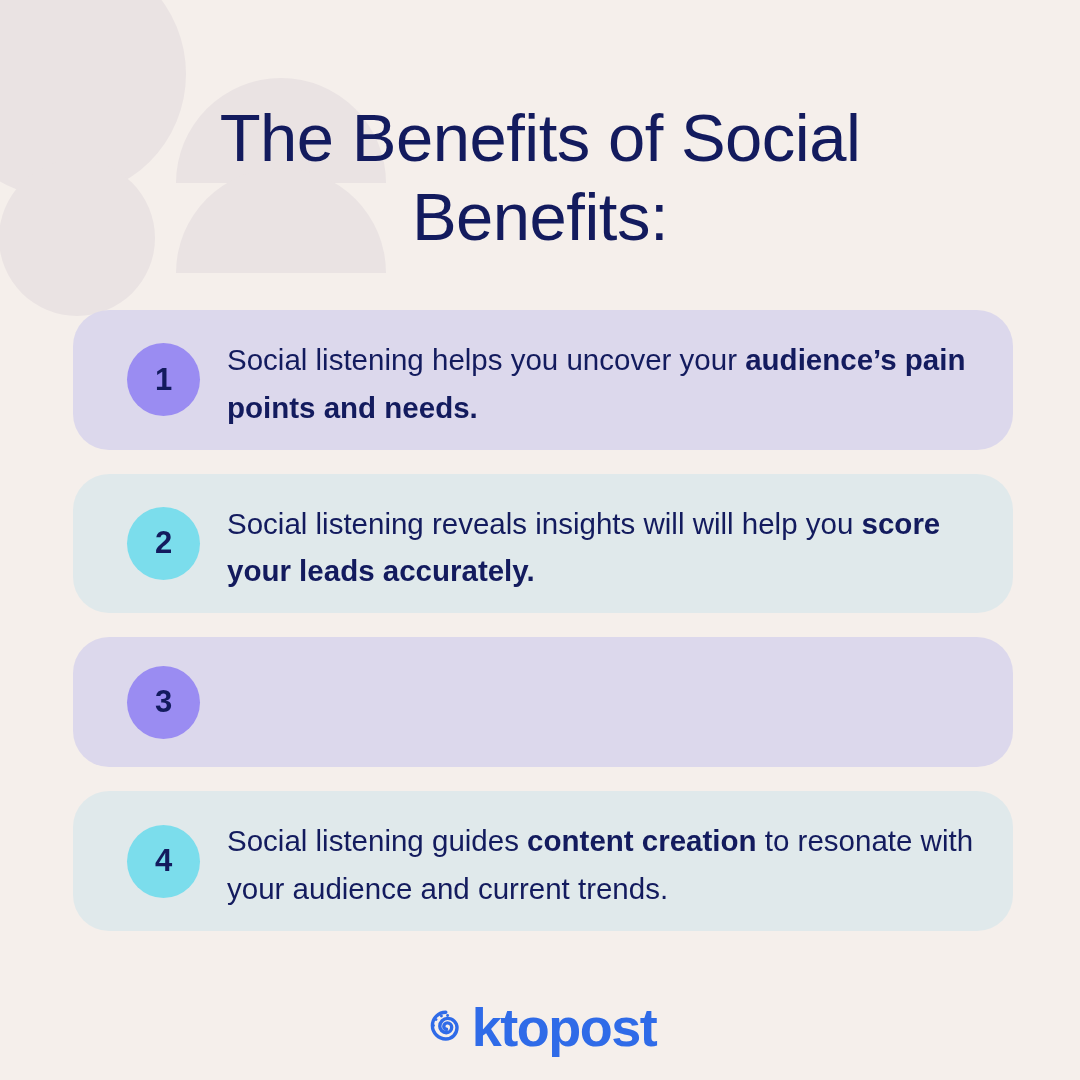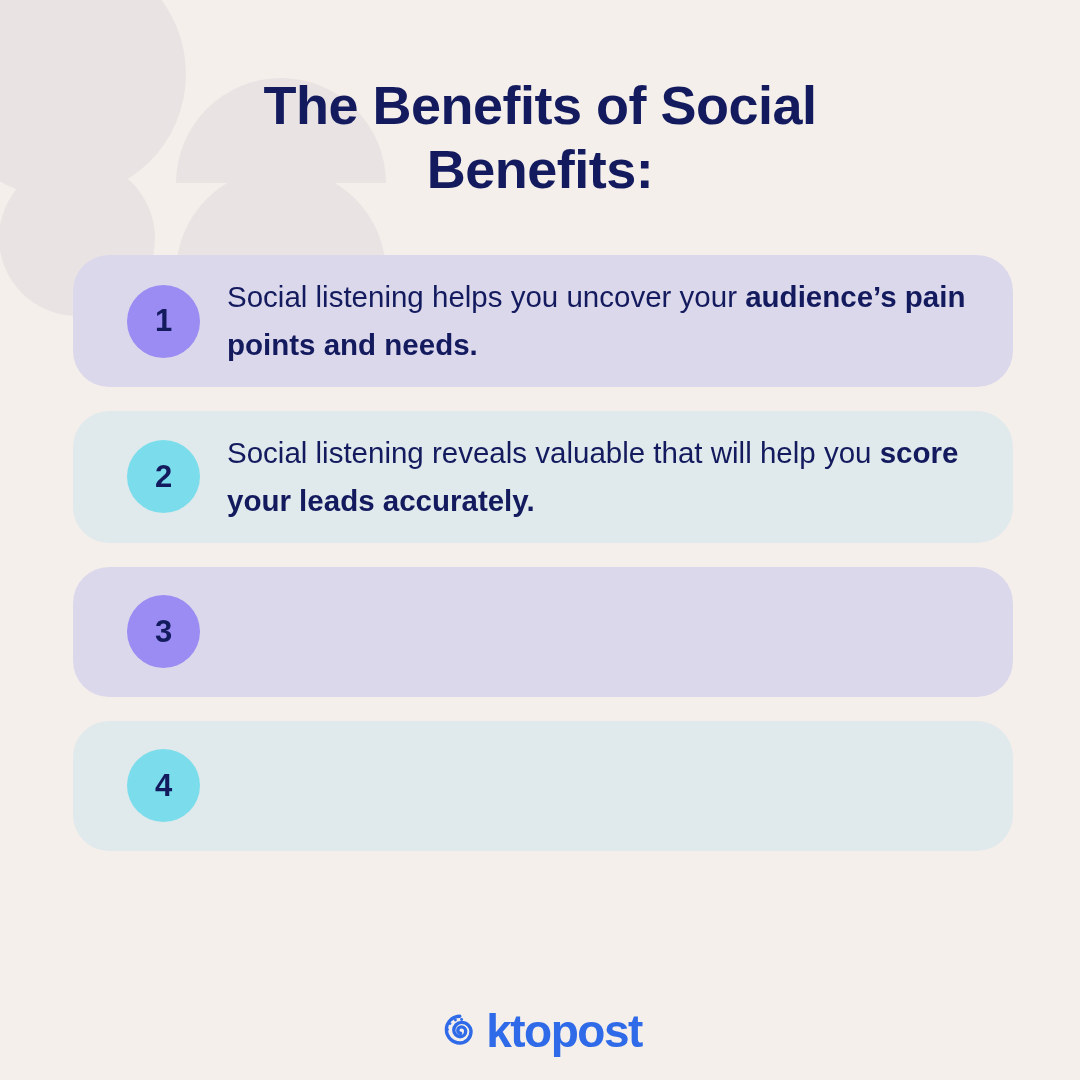--- a/index.html
+++ b/index.html
@@ -68,26 +68,26 @@
   .page {
     position: relative;
     z-index: 2;
     width: 1080px;
     height: 1080px;
     display: flex;
     flex-direction: column;
   }
 
   .headline {
-    margin-top: 74px;
+    margin-top: 98px;
     padding: 0 96px;
     text-align: center;
     color: #131B5E;
-    font-size: 54px;
-    font-weight: bold;
+    font-size: 67px;
+    font-weight: normal;
     line-height: 1.18;
     letter-spacing: -0.5px;
   }
 
   .card-stack {
     margin-top: 54px;
     padding-left: 73px;
     padding-right: 67px;
     display: flex;
     flex-direction: column;
@@ -120,20 +120,21 @@
   }
 
   .badge.badge-purple { background: #9A8CF2; }
   .badge.badge-cyan   { background: #7BDDEC; }
 
   .card-text {
     color: #131B5E;
     font-size: 29.5px;
     line-height: 1.62;
     font-weight: normal;
+    margin-top: 8px;
   }
 
   .card-text b { font-weight: bold; }
 
   
   .footer {
     margin-top: auto;
     margin-bottom: 27px;
     display: flex;
     align-items: center;
@@ -142,21 +143,21 @@
   }
 
   .logo-mark {
     display: block;
     width: 44px;
     height: 44px;
   }
 
   .logo-wordmark {
     color: #2F6BE8;
-    font-size: 46px;
+    font-size: 54px;
     font-weight: bold;
     letter-spacing: -1.5px;
     line-height: 1;
     position: relative;
     top: 1px;
   }
 </style>
 </head>
 <body>
 
@@ -176,29 +177,30 @@
 
   <div class="card-stack">
 
     <div class="benefit-card tone-lavender">
       <div class="badge badge-purple">1</div>
       <div class="card-text"><span>Social listening helps you uncover your </span><b>audience’s pain points and needs.</b></div>
     </div>
 
     <div class="benefit-card tone-mint">
       <div class="badge badge-cyan">2</div>
-      <div class="card-text"><span>Social listening reveals valuable that will help you </span><b>score your leads accurately.</b></div>
+      <div class="card-text"><span>Social listening reveals insights will will help you </span><b>score your leads accurately.</b></div>
     </div>
 
     <div class="benefit-card tone-lavender">
       <div class="badge badge-purple">3</div>
     </div>
 
     <div class="benefit-card tone-mint">
       <div class="badge badge-cyan">4</div>
+      <div class="card-text"><span>Social listening guides </span><b>content creation</b><span> to resonate with your audience and current trends.</span></div>
     </div>
 
   </div>
 
   <div class="footer">
     <span class="logo-mark">
       <svg viewBox="0 0 44 44" width="44" height="44" aria-hidden="true">
         <path d="M21.8 8.2c-7.4 0-13.4 6-13.4 13.4 0 7.4 6 13.4 13.4 13.4 6.2 0 11.2-5 11.2-11.2 0-5.2-4.2-9.4-9.4-9.4-4.3 0-7.8 3.5-7.8 7.8 0 3.6 2.9 6.5 6.5 6.5 3 0 5.4-2.4 5.4-5.4 0-2.4-2-4.4-4.4-4.4-1.9 0-3.5 1.6-3.5 3.5 0 1.5 1.2 2.8 2.8 2.8" fill="none" stroke="#2F6BE8" stroke-width="3.4" stroke-linecap="round"></path>
         <circle cx="12.0" cy="15.6" r="1.45" fill="#2F6BE8"></circle>
         <circle cx="17.4" cy="12.0" r="1.45" fill="#2F6BE8"></circle>

